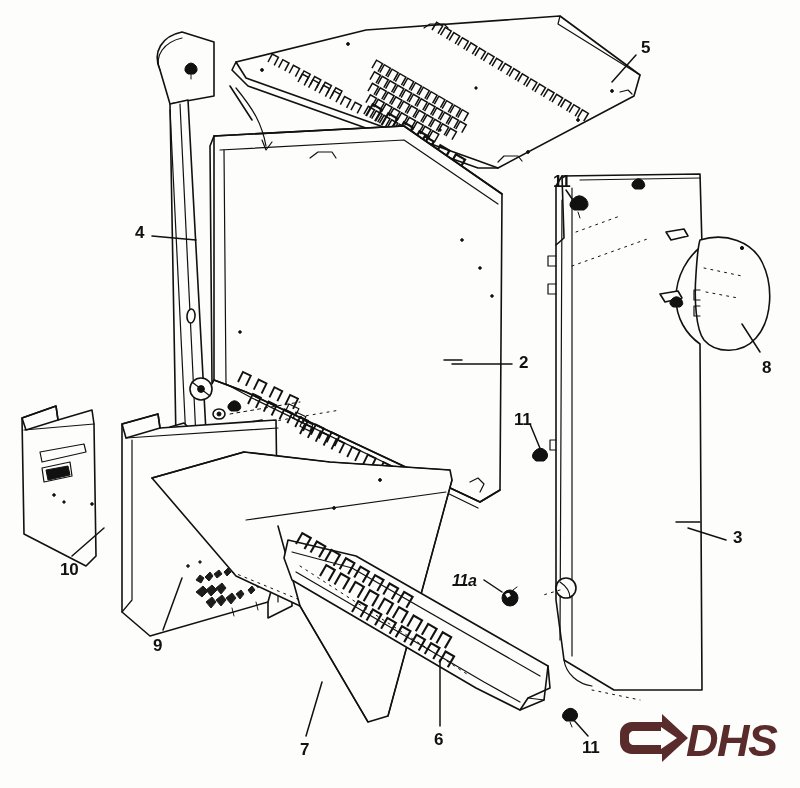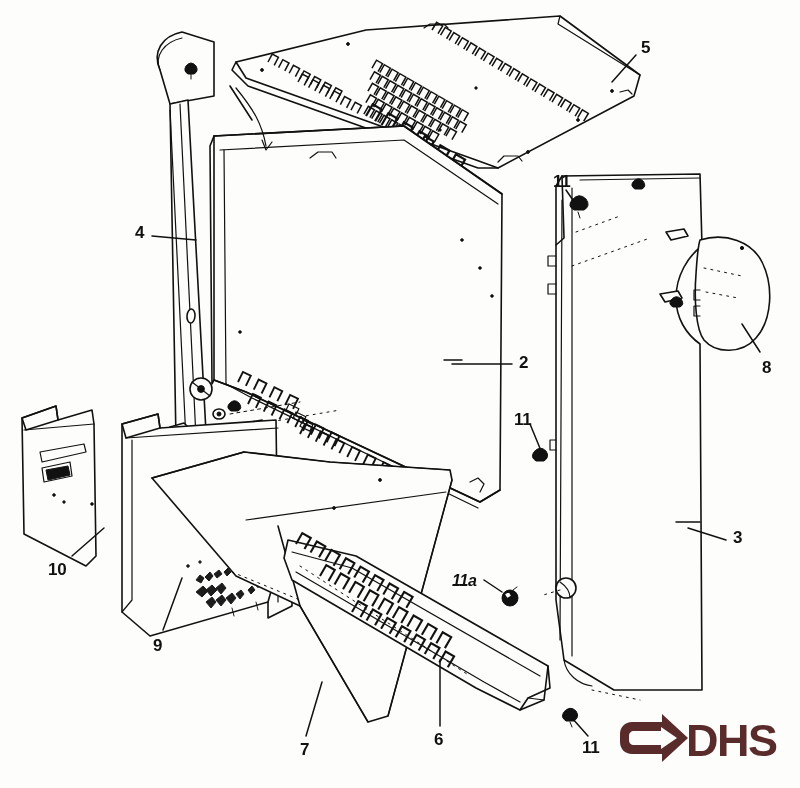--- a/index.html
+++ b/index.html
@@ -38,20 +38,21 @@
   .callout.small {
     font-size: 16px;
     font-style: italic;
   }
   #brand-logo {
     position: absolute;
     left: 618px;
     top: 712px;
     width: 170px;
     height: 56px;
+    font-style: italic;
   }
   #brand-logo svg { display:block; }
   .logo-text {
     font-family: "Liberation Sans", sans-serif;
     font-weight: bold;
     font-size: 45px;
     letter-spacing: -1.5px;
   }
 </style>
 </head>
@@ -525,21 +526,21 @@
     </g>
   </svg>
 
   <div class="callout" style="left:641px; top:38px;">5</div>
   <div class="callout" style="left:553px; top:172px;">11</div>
   <div class="callout" style="left:135px; top:223px;">4</div>
   <div class="callout" style="left:519px; top:353px;">2</div>
   <div class="callout" style="left:762px; top:358px;">8</div>
   <div class="callout" style="left:514px; top:410px;">11</div>
   <div class="callout" style="left:733px; top:528px;">3</div>
-  <div class="callout" style="left:48px;  top:560px;">10</div>
+  <div class="callout" style="left:60px;  top:560px;">10</div>
   <div class="callout small" style="left:452px; top:572px;">11a</div>
   <div class="callout" style="left:153px; top:636px;">9</div>
   <div class="callout" style="left:300px; top:740px;">7</div>
   <div class="callout" style="left:434px; top:730px;">6</div>
   <div class="callout" style="left:582px; top:738px;">11</div>
 
   <div id="brand-logo">
     <svg viewBox="0 0 170 56" width="170" height="56">
       <g>
         <path fill="#5a2b2b" d="M14,10 L44,10 L44,2 L70,26 L44,50 L44,42 L14,42

